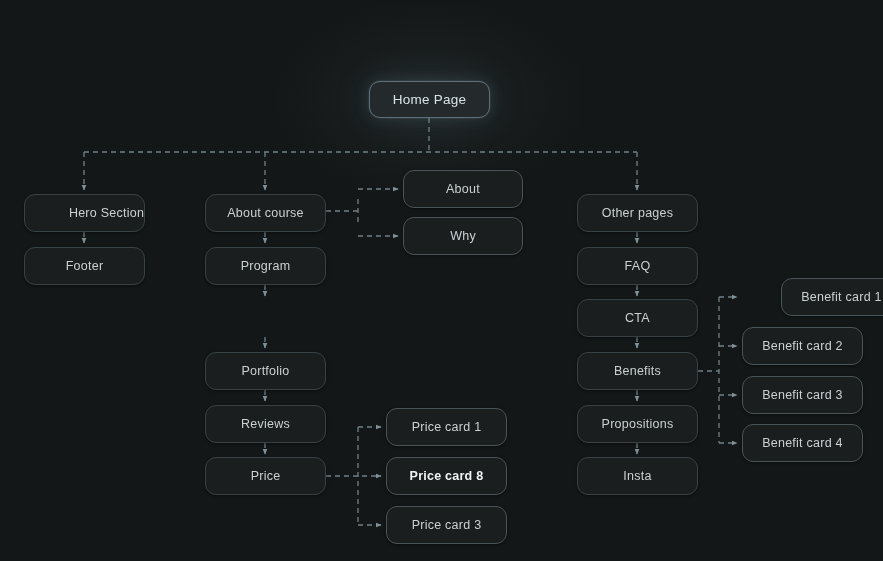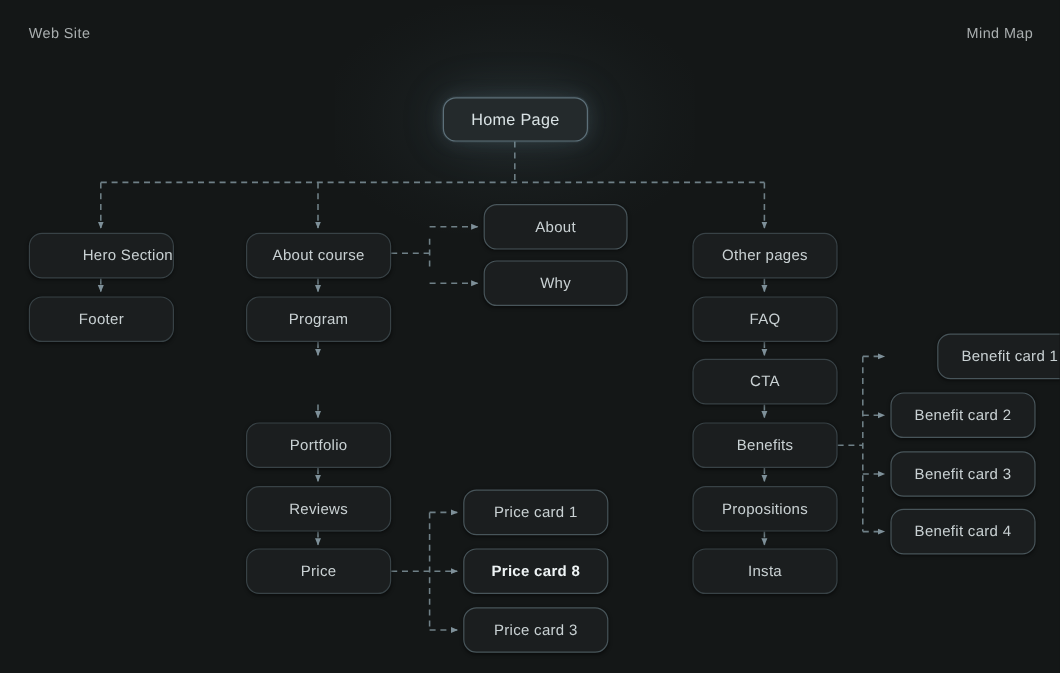--- a/index.html
+++ b/index.html
@@ -70,28 +70,20 @@
   .node.bright{border-color:#48555a;}
   .node.bold{font-weight:bold;color:#eef3f4;}
 </style>
 </head>
 <body>
 
 <div class="canvas">
 
   <div class="root-glow"></div>
 
-  <div class="header">
-    <div class="hdr-left">
-      <span class="hdr-txt">Web Site</span>
-    </div>
-    <div class="hdr-right">
-      <span class="hdr-txt">Mind Map</span>
-    </div>
-  </div>
 
   <svg class="edges" width="883" height="561">
     <defs>
       <marker id="ah" markerWidth="7" markerHeight="7" refX="5.4" refY="3" orient="auto" markerUnits="userSpaceOnUse">
         <path d="M0,0.5 L6,3 L0,5.5 Z" fill="#7e9099"></path>
       </marker>
     </defs>
     <g fill="none" stroke="#6f8087" stroke-width="1.3" stroke-dasharray="5,4" stroke-linecap="butt">
 
       <path d="M429,118 L429,152"></path>

